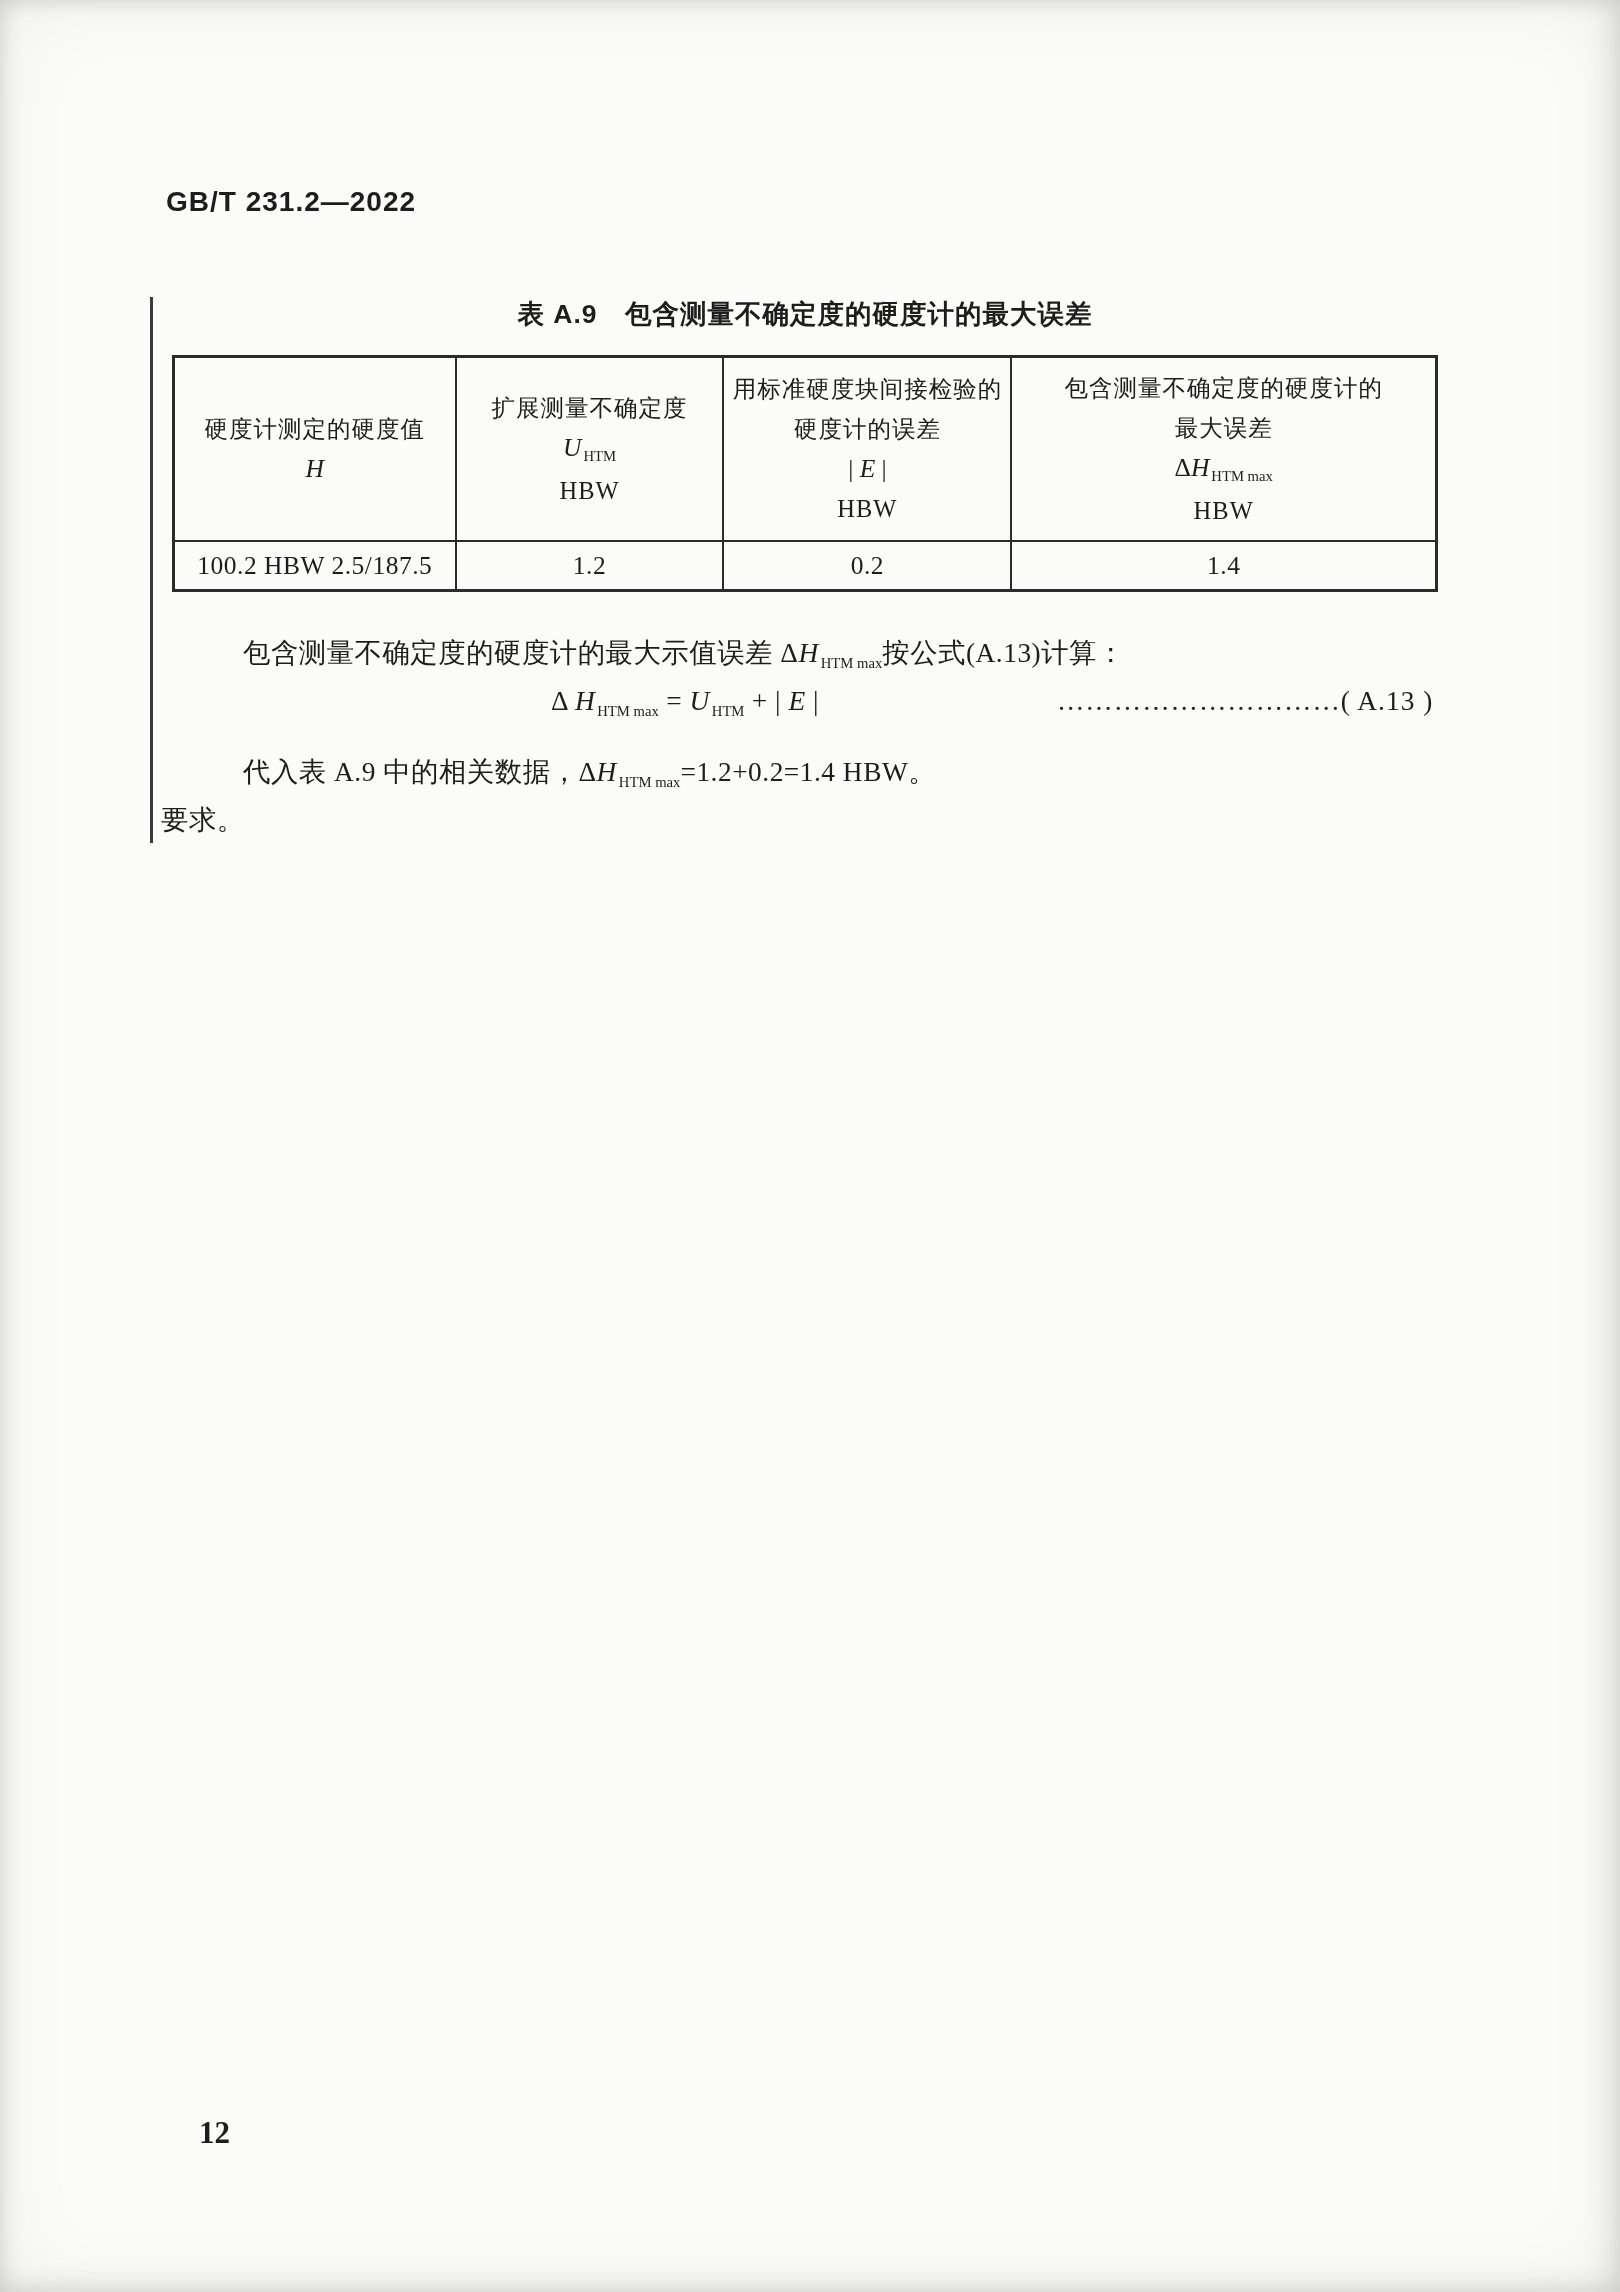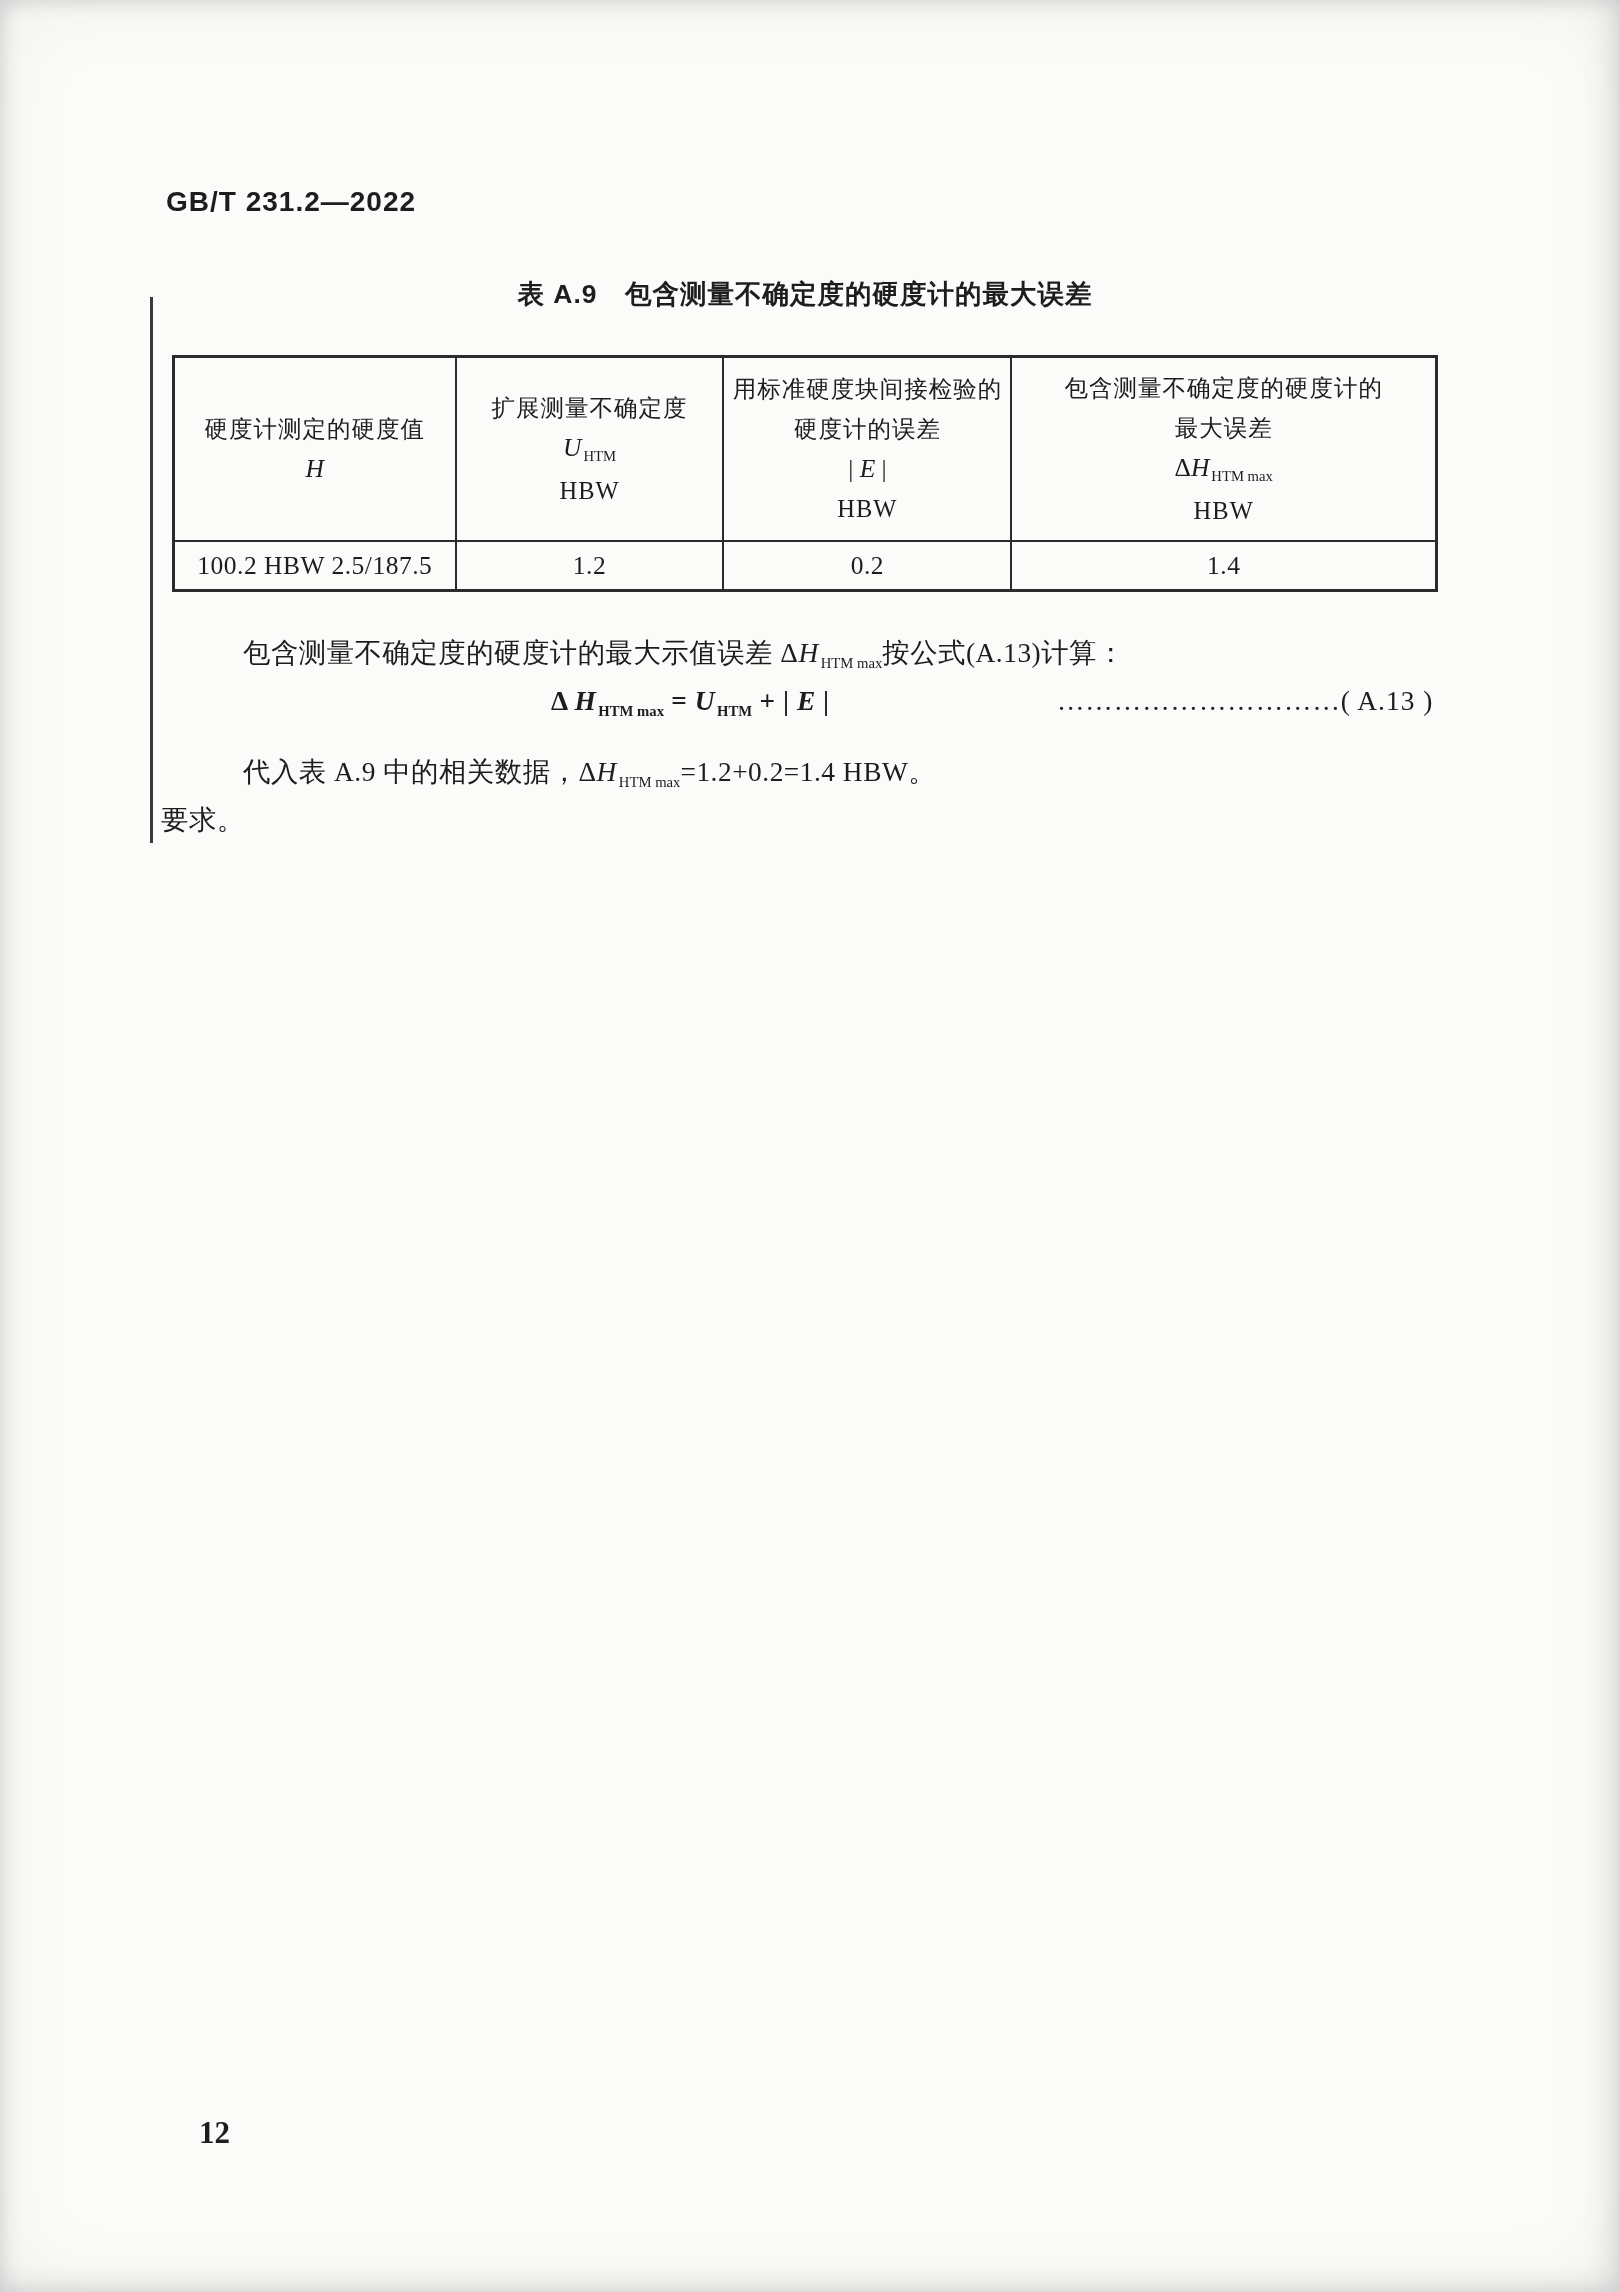--- a/index.html
+++ b/index.html
@@ -21,21 +21,21 @@
       inset 0 7.8px 15.7px rgba(0,0,0,.03);
   }
   .std-code{
     position:absolute;left:166px;top:186px;
     font-family:var(--sans);font-weight:bold;font-size:28px;letter-spacing:1px;
   }
   .change-bar{
     position:absolute;left:150px;top:297px;width:2.9px;height:546px;background:#3a3a3a;
   }
   .tbl-title{
-    position:absolute;left:172px;top:276px;width:1266px;text-align:center;
+    position:absolute;left:172px;top:296px;width:1266px;text-align:center;
     font-family:var(--sans);font-weight:bold;font-size:26.5px;letter-spacing:1px;
   }
   table.tbl{
     position:absolute;left:172px;top:355px;width:1266px;
     border-collapse:collapse;table-layout:fixed;
     border:3.9px solid var(--line);
   }
   table.tbl td{border:2px solid var(--line);padding:0;vertical-align:middle;}
   table.tbl tr.hdr td{border-bottom:2.9px solid var(--line);}
   .col0{width:22.3%}.col1{width:21.2%}.col2{width:22.8%}.col3{width:33.7%}
@@ -49,21 +49,21 @@
   .sub{font-size:14.7px;letter-spacing:0;position:relative;top:5.9px;margin-left:2px;font-family:var(--serif);font-style:normal;}
   .unit-line{font-family:var(--serif);font-size:24.5px;letter-spacing:1px;}
   tr.datarow td{height:47px;text-align:center;font-family:var(--serif);font-size:25.5px;letter-spacing:0.5px;}
   .body-text{
     position:absolute;left:161px;top:608px;width:1286px;
     font-family:var(--serif);font-size:27.4px;line-height:44px;letter-spacing:0.5px;
   }
   .para{text-indent:82px;margin-top:23px;}
   .no-indent{text-indent:0;}
   .formula-line{position:relative;}
-  .formula-main{margin-left:390px;font-weight:bold;}
+  .formula-main{margin-left:390px;}
   .formula-tail{position:absolute;right:13.7px;top:0;letter-spacing:1px;}
   .page-num{
     position:absolute;left:199px;top:2115px;
     font-family:var(--serif);font-weight:600;font-size:31px;
   }
 </style>
 </head>
 <body>
 
 <div class="page">

